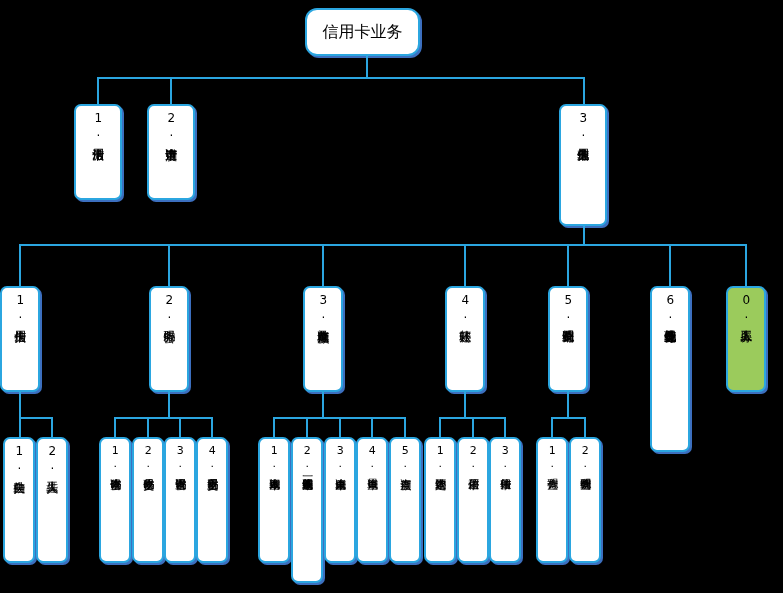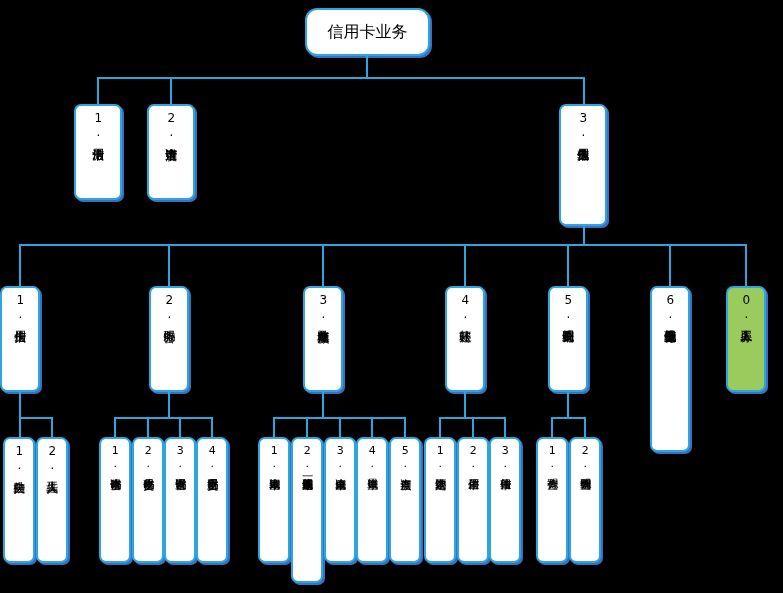--- a/index.html
+++ b/index.html
@@ -63,21 +63,21 @@
   }
   .node .label.small {
     font-size: 11px;
   }
 </style>
 </head>
 <body>
 
 <div id="canvas">
 
-  <div class="node root" style="left:305px; top:8px; width:125px; height:48px;">
+  <div class="node root" style="left:305px; top:8px; width:115px; height:48px;">
     <span class="label">信用卡业务</span>
   </div>
 
   <div class="line v" style="left:366px; top:56px; height:23px;"></div>
 
   <div class="line h" style="left:97px; top:77px; width:488px;"></div>
 
   <div class="line v" style="left:97px; top:77px; height:27px;"></div>
   <div class="line v" style="left:170px; top:77px; height:27px;"></div>
   <div class="line v" style="left:583px; top:77px; height:27px;"></div>

